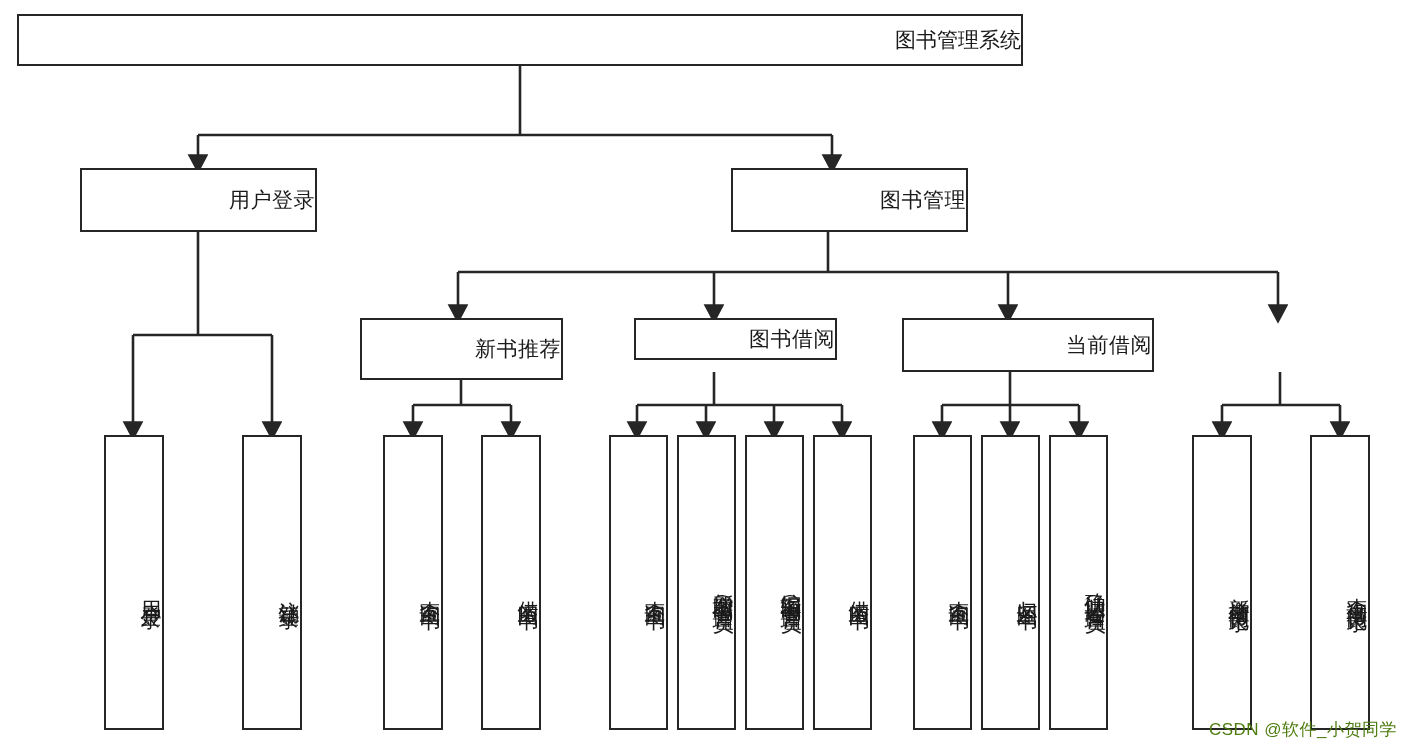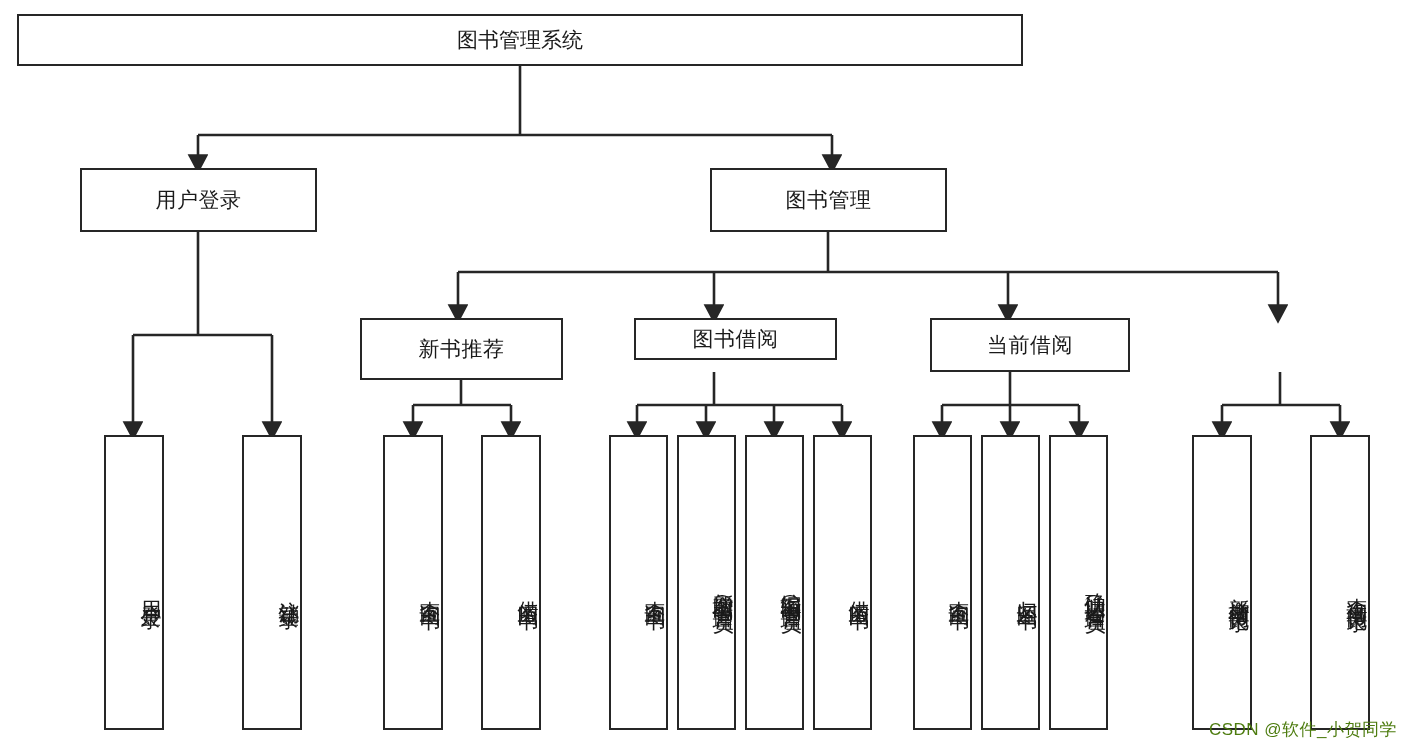--- a/index.html
+++ b/index.html
@@ -1,21 +1,21 @@
 <!DOCTYPE html>
 <html><head>
 <meta charset="utf-8">
 <style>
   html,body{margin:0;padding:0;background:#ffffff;}
   body{width:1405px;height:747px;position:relative;overflow:hidden;
        font-family:"Liberation Sans","DejaVu Sans",sans-serif;color:#1a1a1a;}
   #canvas{position:absolute;inset:0;width:1405px;height:747px;}
   svg.edges{position:absolute;left:0;top:0;width:1405px;height:747px;pointer-events:none;}
   .node{position:absolute;box-sizing:border-box;background:#ffffff;
-        border:2px solid #262626;display:flex;align-items:center;justify-content:center;
+        border:2px solid #262626;display:flex;align-items:center;justify-content:flex-end;
         text-align:center;z-index:2;}
   .node.horiz{font-size:21px;letter-spacing:0.5px;}
   .node.root{font-size:21px;}
   .node.leaf{writing-mode:vertical-rl;text-orientation:upright;
              font-size:21px;letter-spacing:3px;line-height:1.08;
              padding-top:14px;align-items:flex-start;justify-content:center;}
   .watermark{position:absolute;right:8px;bottom:6px;font-size:17px;color:#4d7c0f;
              z-index:3;white-space:nowrap;letter-spacing:0.5px;}
 </style>
 </head>
@@ -73,31 +73,31 @@
     </g>
   </svg>
 
   <div class="node root" style="left:17px;top:14px;width:1006px;height:52px;">
     <span>图书管理系统</span>
   </div>
 
   <div class="node horiz" style="left:80px;top:168px;width:237px;height:64px;">
     <span>用户登录</span>
   </div>
-  <div class="node horiz" style="left:710px;top:168px;width:237px;height:64px;">
+  <div class="node horiz" style="left:731px;top:168px;width:237px;height:64px;">
     <span>图书管理</span>
   </div>
 
   <div class="node horiz" style="left:360px;top:318px;width:203px;height:62px;">
     <span>新书推荐</span>
   </div>
   <div class="node horiz" style="left:634px;top:318px;width:203px;height:42px;">
     <span>图书借阅</span>
   </div>
-  <div class="node horiz" style="left:930px;top:318px;width:200px;height:54px;">
+  <div class="node horiz" style="left:902px;top:318px;width:252px;height:54px;">
     <span>当前借阅</span>
   </div>
 
   <div class="node leaf" style="left:104px;top:435px;width:60px;height:295px;">
     <span>用户登录</span>
   </div>
   <div class="node leaf" style="left:242px;top:435px;width:60px;height:295px;">
     <span>注销登录</span>
   </div>
 

